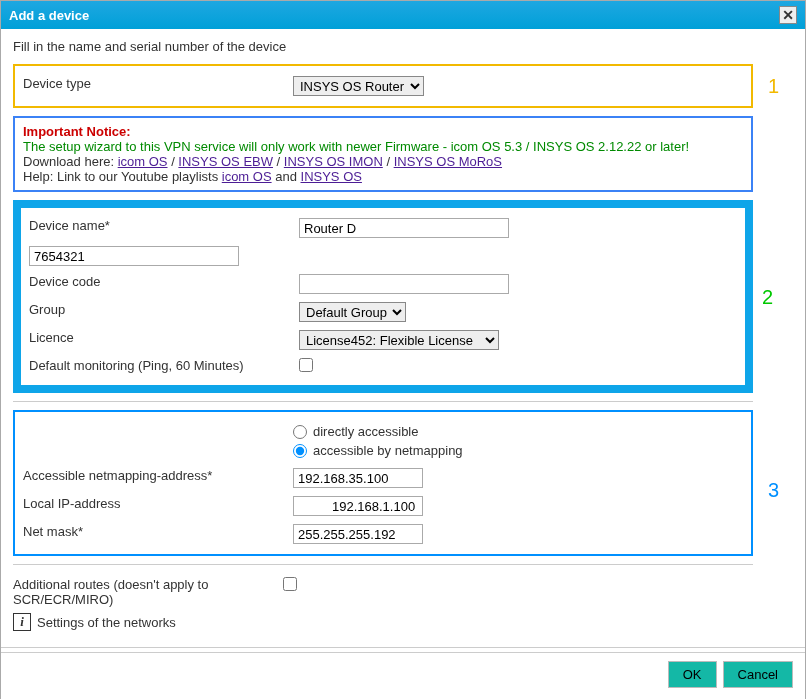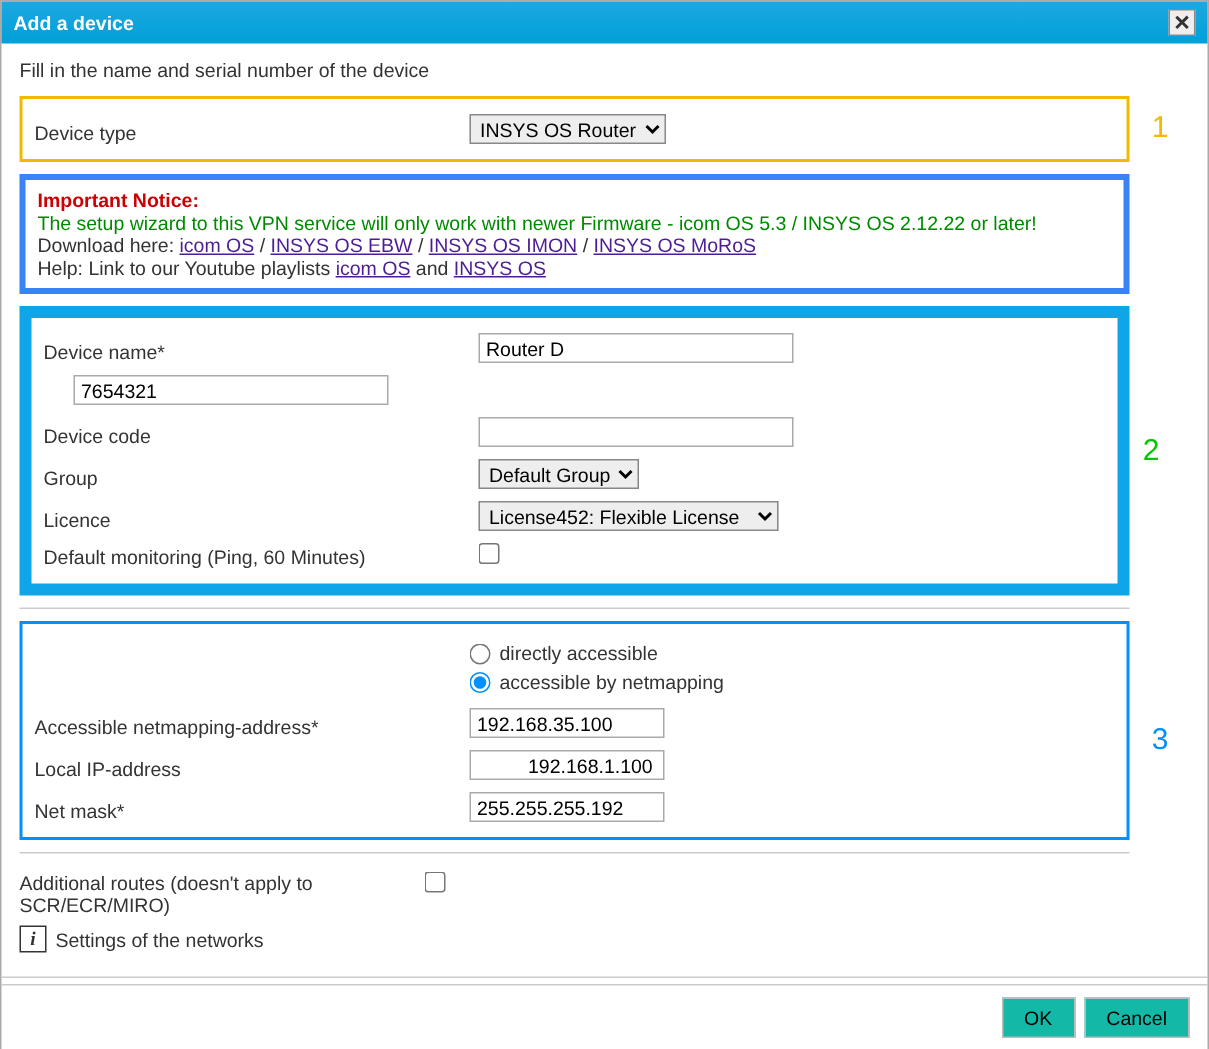--- a/index.html
+++ b/index.html
@@ -52,21 +52,21 @@
     }
     .section {
       position: relative;
       padding: 6px 8px;
       margin-bottom: 8px;
     }
     .section-1 {
       border: 2px solid #f2b900;
     }
     .notice-box {
-      border: 4px solid #3b82f6;
+      border: 2px solid #3b82f6;
       padding: 6px 8px;
       margin-bottom: 8px;
     }
     .notice-title {
       color: #c00;
       font-weight: bold;
     }
     .notice-green {
       color: #008a00;
     }
@@ -85,30 +85,29 @@
       right: -28px;
       top: 50%;
       transform: translateY(-50%);
       font-size: 20px;
     }
     .num1 { color: #f2b900; }
     .num2 { color: #00c800; }
     .num3 { color: #0090ff; top: 55%; }
     .row {
       display: flex;
-      align-items: flex-end;
+      align-items: flex-start;
       padding: 4px 0;
     }
     .row-label {
       width: 270px;
       flex-shrink: 0;
     }
     .row-field {
       flex: 1;
-      margin-left: 20px;
     }
     .row-field input[type="text"] {
       border: 1px solid #aaa;
       padding: 2px 4px;
       font-size: 13px;
       width: 210px;
       height: 20px;
     }
     .row-field select {
       border: 1px solid #888;

